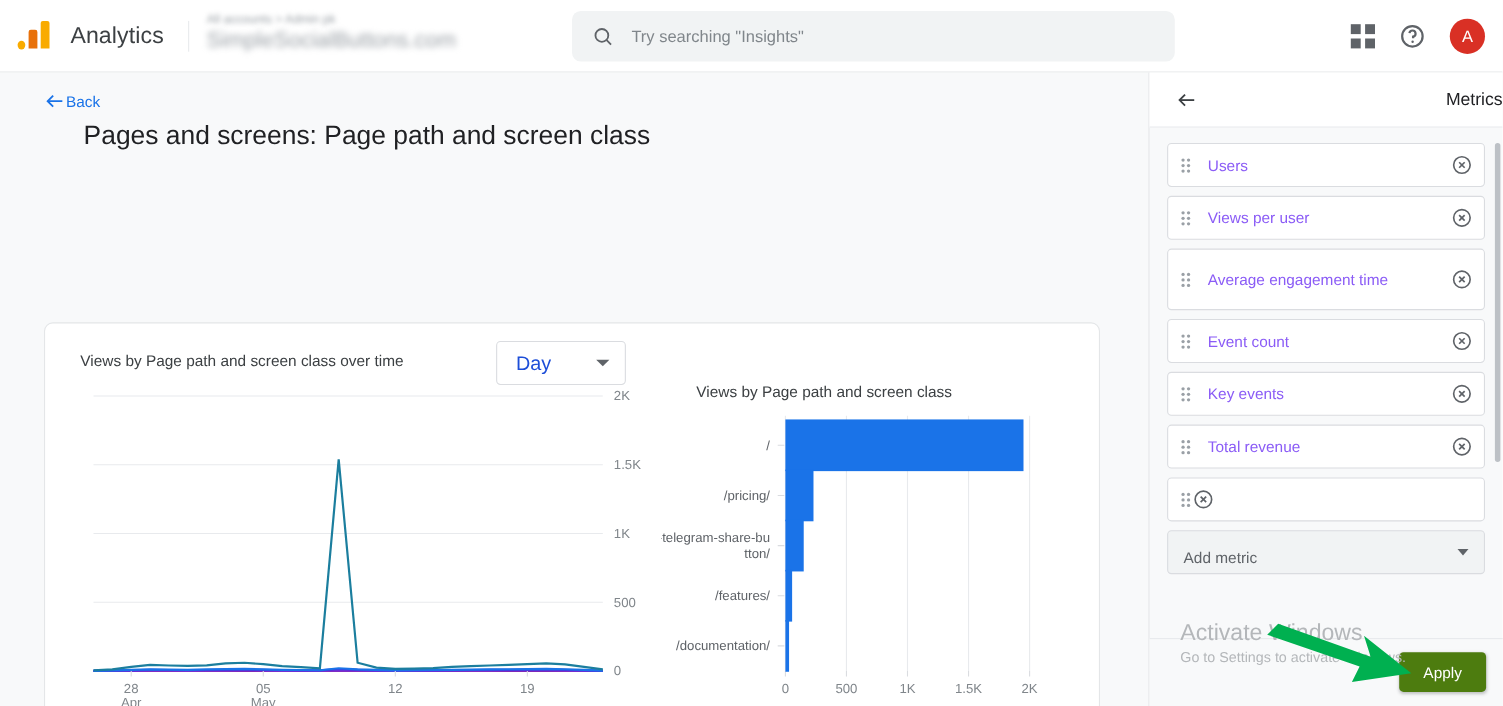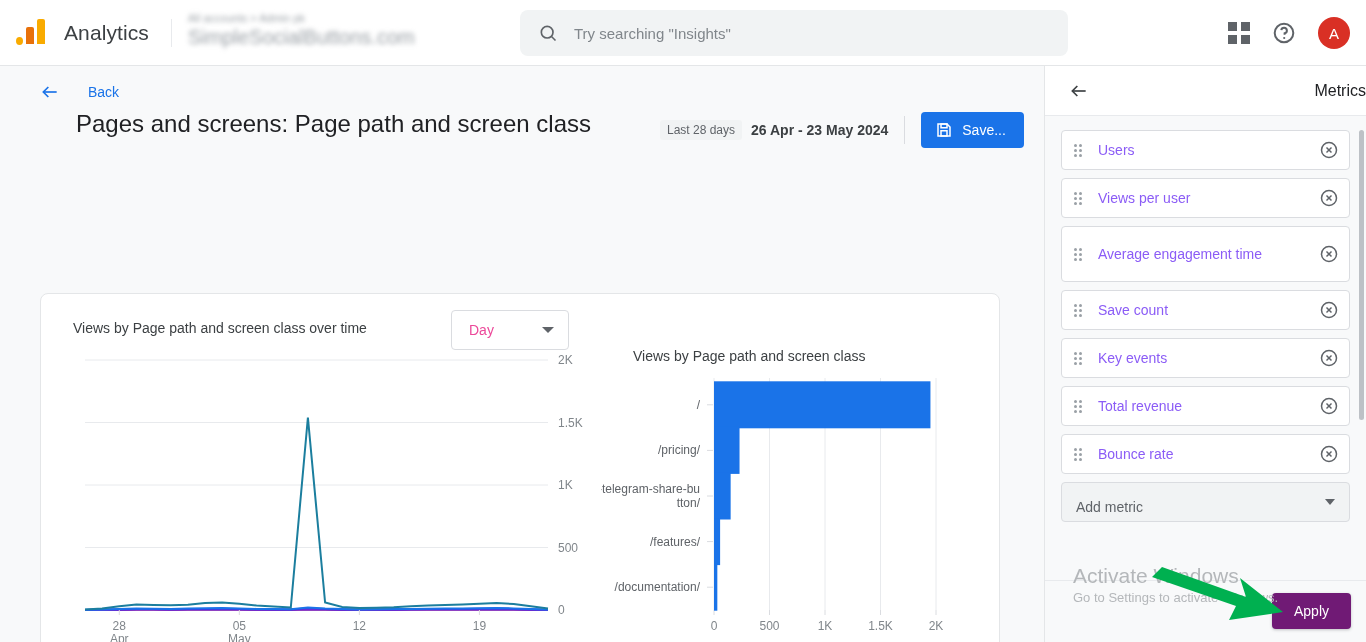--- a/index.html
+++ b/index.html
@@ -66,21 +66,21 @@
     justify-content:center;
   }
 
   
   .main {
     position: absolute; top: 66px; left: 0; width: 1044px; height: 576px;
     background: #f8f9fa; overflow: hidden;
   }
   .back-row {
     position: absolute; top: 16px; left: 40px;
-    display: flex; align-items: center; gap: 28px; cursor: pointer; justify-content: center;
+    display: flex; align-items: center; gap: 0; cursor: pointer; justify-content: center;
   }
   .back-arrow { width: 20px; height: 20px; color: #1a73e8; }
   .back-label { font-size: 14px; color: #1a73e8; }
   .page-title {
     position: absolute; top: 44px; left: 38px;
     font-size: 24px; color: #202124; font-weight: normal; white-space: nowrap; margin-left: 38px;
   }
   .daterow {
     position: absolute; top: 44px; left: 660px;
     display: flex; align-items: center; height: 40px; gap: 0;
@@ -111,21 +111,21 @@
   .panel-title {
     position: absolute; font-size: 14px; color: #3c4043;
   }
   .lt-title { top: 26px; left: 32px; }
   .rt-title { top: 42px; left: 592px; margin-top: 12px; }
   .day-select {
     position: absolute; top: 16px; left: 410px;
     width: 118px; height: 40px; border: 1px solid #dadce0; border-radius: 4px;
     display: flex; align-items: center; cursor: pointer; background: #fff;
   }
-  .day-label { margin-left: 17px; font-size: 14px; color: #ec4899; }
+  .day-label { margin-left: 17px; font-size: 18px; color: #1d4ed8; }
   .caret { position:absolute; right: 14px; width: 0; height: 0;
     border-left: 6px solid transparent; border-right: 6px solid transparent;
     border-top: 6px solid #5f6368; }
 
   svg.plot { position: absolute; }
   .gridline { stroke: #e8eaed; stroke-width: 1; }
   .axis-text { font-family: "Liberation Sans", sans-serif; font-size: 12px; fill: #80868b; }
   .cat-text { font-family: "Liberation Sans", sans-serif; font-size: 12px; fill: #5f6368; }
   .tickmark { stroke: #dadce0; stroke-width: 1; }
 
@@ -166,21 +166,21 @@
   .panel-scroll {
     position: absolute; right: 2px; top: 64px; width: 5px; height: 290px;
     background: #bdc1c6; border-radius: 3px;
   }
   .apply-bar {
     position: absolute; bottom: 0; left: 0; width: 322px; height: 62px;
     border-top: 1px solid #e8eaed; background: #f8f9fa;
   }
   .apply-btn {
     position: absolute; right: 16px; top: 12px;
-    background: #701a75; color: #fff; border: none; border-radius: 4px;
+    background: #4d7c0f; color: #fff; border: none; border-radius: 4px;
     height: 36px; padding: 0 22px; font-size: 14px; cursor: pointer;
     font-family: "Liberation Sans", sans-serif;
     box-shadow: 0 1px 3px rgba(60,64,67,.3);
   }
 
   
   .watermark {
     position: absolute; left: 1073px; top: 563px; width: 290px;
     color: #b4b7ba; pointer-events: none; user-select: none;
   }
@@ -237,33 +237,20 @@
     <div class="back-row">
       <svg class="back-arrow" viewBox="0 0 24 24" fill="none" stroke="currentColor" stroke-width="2">
         <line x1="20" y1="12" x2="4" y2="12"></line>
           <polyline points="10,6 4,12 10,18"></polyline>
       </svg>
       <span class="back-label">Back</span>
     </div>
 
     <div class="page-title">Pages and screens: Page path and screen class</div>
 
-    <div class="daterow">
-      <span class="chip">Last 28 days</span>
-      <span class="daterange">26 Apr - 23 May 2024</span>
-      <span class="vdiv"></span>
-      <button class="save-btn">
-        <svg class="save-icon" viewBox="0 0 24 24" fill="none" stroke="currentColor" stroke-width="2">
-          <path d="M4 4h12l4 4v12H4z"></path>
-          <rect x="8" y="4" width="8" height="5"></rect>
-          <rect x="8" y="13" width="8" height="7"></rect>
-        </svg>
-        <span>Save...</span>
-      </button>
-    </div>
 
     <div class="card">
 
       <div class="panel-title lt-title">Views by Page path and screen class over time</div>
 
       <div class="day-select">
         <span class="day-label">Day</span>
         <span class="caret"></span>
       </div>
 
@@ -395,21 +382,21 @@
           </div>
           <div class="metric-row">
             <span class="drag-dots">
               <i></i>
               <i></i>
               <i></i>
               <i></i>
               <i></i>
               <i></i>
             </span>
-            <span class="metric-label">Save count</span>
+            <span class="metric-label">Event count</span>
             <svg class="remove-icon" viewBox="0 0 24 24" fill="none" stroke="currentColor" stroke-width="1.8">
               <circle cx="12" cy="12" r="9"></circle>
               <line x1="9" y1="9" x2="15" y2="15"></line>
               <line x1="15" y1="9" x2="9" y2="15"></line>
             </svg>
           </div>
           <div class="metric-row">
             <span class="drag-dots">
               <i></i>
               <i></i>
@@ -443,21 +430,20 @@
           </div>
           <div class="metric-row">
             <span class="drag-dots">
               <i></i>
               <i></i>
               <i></i>
               <i></i>
               <i></i>
               <i></i>
             </span>
-            <span class="metric-label">Bounce rate</span>
             <svg class="remove-icon" viewBox="0 0 24 24" fill="none" stroke="currentColor" stroke-width="1.8">
               <circle cx="12" cy="12" r="9"></circle>
               <line x1="9" y1="9" x2="15" y2="15"></line>
               <line x1="15" y1="9" x2="9" y2="15"></line>
             </svg>
           </div>
         </div>
 
       <div class="add-metric">
         <span class="add-metric-label">Add metric</span>

